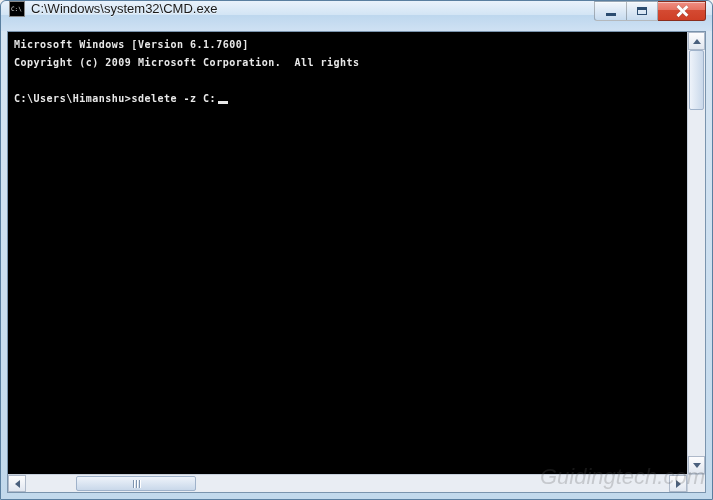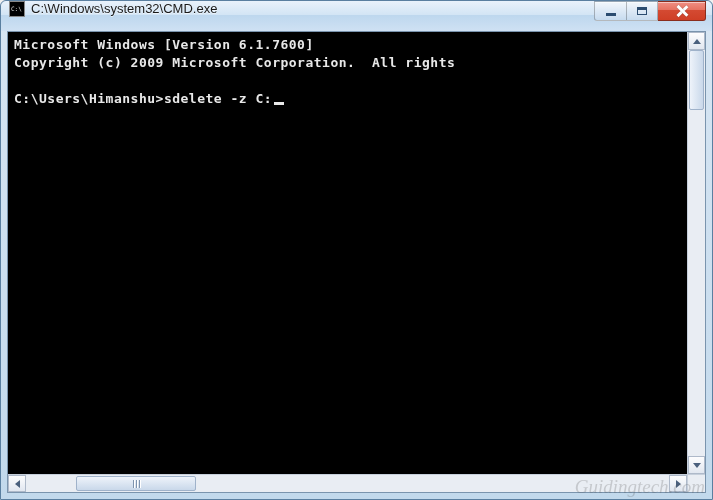--- a/index.html
+++ b/index.html
@@ -128,21 +128,21 @@
       flex: 1;
       display: flex;
       position: relative;
       overflow: hidden;
     }
     .console {
       flex: 1;
       background: #000;
       color: #e8e8e8;
       font-family: "Lucida Console", "Consolas", monospace;
-      font-size: 13px;
+      font-size: 10px;
       line-height: 18px;
       padding: 4px 6px;
       white-space: pre;
       overflow: hidden;
       position: relative;
       font-weight: bold;
       letter-spacing: 0.5px;
     }
     .cursor {
       display: inline-block;
@@ -232,23 +232,23 @@
       box-shadow: 1px 0 0 #fff;
     }
     .corner {
       width: 18px;
       border-left: 1px solid #c6cfdb;
       background: #e9edf3;
     }
     .watermark {
       position: absolute;
       right: 8px;
-      bottom: 2px;
-      font-family: Liberation Serif, serif;
-      font-size: 19px;
+      bottom: 10px;
+      font-family: Liberation Sans, sans-serif;
+      font-size: 22px;
       color: rgba(90,90,90,0.25);
       font-style: italic;
       pointer-events: none;
     }
   </style>
 </head>
 <body>
 
 <div class="window">
   <div class="titlebar">

